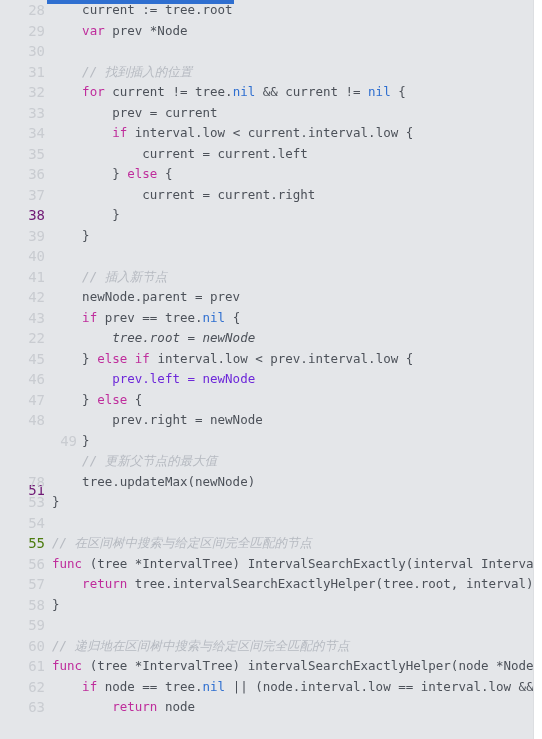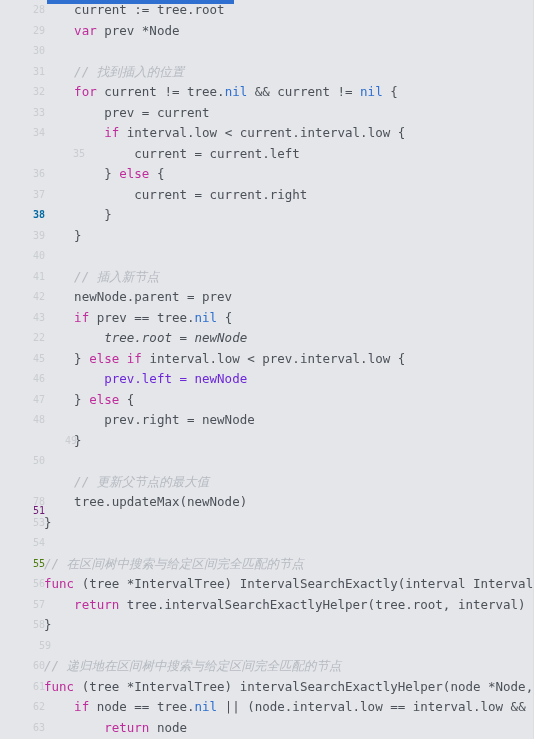--- a/index.html
+++ b/index.html
@@ -62,29 +62,29 @@
     font-size: 12.5px;
   }
 
   .lineno {
     position: absolute;
     left: 0;
     top: 0;
     width: 45px;
     text-align: right;
     color: #c9ccd1;
-    font-size: 10px;
+    font-size: 14px;
     line-height: 20.5px;
     -webkit-user-select: none;
     user-select: none;
   }
 
   .linetext {
     position: absolute;
-    left: 44px;
+    left: 52px;
     top: 0;
     white-space: pre;
     color: #4c5159;
     font-size: 12.5px;
     line-height: 20.5px;
     letter-spacing: 0px;
   }
 
   
   .kw   { color: #bf2d9c; }
@@ -100,45 +100,44 @@
 
   <div id="code-area">
 
   <div class="line" style="height: 20.5px; line-height: 20.5px;"><span class="lineno" style="line-height: 20.5px; color: rgb(201, 204, 209);">28</span><span class="linetext" style="line-height: 20.5px;"><span class="pun" style="color: rgb(76, 81, 89);">    </span><span class="id" style="color: rgb(76, 81, 89);">current := tree.root</span></span></div>
       <div class="line" style="height: 20.5px; line-height: 20.5px;"><span class="lineno" style="line-height: 20.5px; color: rgb(201, 204, 209);">29</span><span class="linetext" style="line-height: 20.5px;"><span class="pun" style="color: rgb(76, 81, 89);">    </span><span class="kw" style="color: rgb(191, 45, 156);">var</span><span class="id" style="color: rgb(76, 81, 89);"> prev *Node</span></span></div>
       <div class="line" style="height: 20.5px; line-height: 20.5px;"><span class="lineno" style="line-height: 20.5px; color: rgb(201, 204, 209);">30</span><span class="linetext" style="line-height: 20.5px;"></span></div>
       <div class="line" style="height: 20.5px; line-height: 20.5px;"><span class="lineno" style="line-height: 20.5px; color: rgb(201, 204, 209);">31</span><span class="linetext" style="line-height: 20.5px;"><span class="pun" style="color: rgb(76, 81, 89);">    </span><span class="cmt" style="color: rgb(182, 186, 193);">// 找到插入的位置</span></span></div>
       <div class="line" style="height: 20.5px; line-height: 20.5px;"><span class="lineno" style="line-height: 20.5px; color: rgb(201, 204, 209);">32</span><span class="linetext" style="line-height: 20.5px;"><span class="pun" style="color: rgb(76, 81, 89);">    </span><span class="kw" style="color: rgb(191, 45, 156);">for</span><span class="id" style="color: rgb(76, 81, 89);"> current != tree.</span><span class="nil" style="color: rgb(47, 111, 208);">nil</span><span class="id" style="color: rgb(76, 81, 89);"> &amp;&amp; current != </span><span class="nil" style="color: rgb(47, 111, 208);">nil</span><span class="id" style="color: rgb(76, 81, 89);"> {</span></span></div>
       <div class="line" style="height: 20.5px; line-height: 20.5px;"><span class="lineno" style="line-height: 20.5px; color: rgb(201, 204, 209);">33</span><span class="linetext" style="line-height: 20.5px;"><span class="id" style="color: rgb(76, 81, 89);">        prev = current</span></span></div>
       <div class="line" style="height: 20.5px; line-height: 20.5px;"><span class="lineno" style="line-height: 20.5px; color: rgb(201, 204, 209);">34</span><span class="linetext" style="line-height: 20.5px;"><span class="pun" style="color: rgb(76, 81, 89);">        </span><span class="kw" style="color: rgb(191, 45, 156);">if</span><span class="id" style="color: rgb(76, 81, 89);"> interval.low &lt; current.interval.low {</span></span></div>
-      <div class="line" style="height: 20.5px; line-height: 20.5px;"><span class="lineno" style="line-height: 20.5px; color: rgb(201, 204, 209); margin-left: 40px;">35</span><span class="linetext" style="line-height: 20.5px;"><span class="id" style="color: rgb(76, 81, 89);">            current = current.left</span></span></div>
+      <div class="line" style="height: 20.5px; line-height: 20.5px;"><span class="lineno" style="line-height: 20.5px; color: rgb(201, 204, 209);">35</span><span class="linetext" style="line-height: 20.5px;"><span class="id" style="color: rgb(76, 81, 89);">            current = current.left</span></span></div>
       <div class="line" style="height: 20.5px; line-height: 20.5px;"><span class="lineno" style="line-height: 20.5px; color: rgb(201, 204, 209);">36</span><span class="linetext" style="line-height: 20.5px;"><span class="id" style="color: rgb(76, 81, 89);">        } </span><span class="kw" style="color: rgb(191, 45, 156);">else</span><span class="id" style="color: rgb(76, 81, 89);"> {</span></span></div>
       <div class="line" style="height: 20.5px; line-height: 20.5px;"><span class="lineno" style="line-height: 20.5px; color: rgb(201, 204, 209);">37</span><span class="linetext" style="line-height: 20.5px;"><span class="id" style="color: rgb(76, 81, 89);">            current = current.right</span></span></div>
-      <div class="line" style="height: 20.5px; line-height: 20.5px;"><span class="lineno" style="line-height: 20.5px; color: #0369a1; font-weight: bold;">38</span><span class="linetext" style="line-height: 20.5px;"><span class="id" style="color: rgb(76, 81, 89);">        }</span></span></div>
+      <div class="line" style="height: 20.5px; line-height: 20.5px;"><span class="lineno" style="line-height: 20.5px; color: #701a75;">38</span><span class="linetext" style="line-height: 20.5px;"><span class="id" style="color: rgb(76, 81, 89);">        }</span></span></div>
       <div class="line" style="height: 20.5px; line-height: 20.5px;"><span class="lineno" style="line-height: 20.5px; color: rgb(201, 204, 209);">39</span><span class="linetext" style="line-height: 20.5px;"><span class="id" style="color: rgb(76, 81, 89);">    }</span></span></div>
       <div class="line" style="height: 20.5px; line-height: 20.5px;"><span class="lineno" style="line-height: 20.5px; color: rgb(201, 204, 209);">40</span><span class="linetext" style="line-height: 20.5px;"></span></div>
       <div class="line" style="height: 20.5px; line-height: 20.5px;"><span class="lineno" style="line-height: 20.5px; color: rgb(201, 204, 209);">41</span><span class="linetext" style="line-height: 20.5px;"><span class="pun" style="color: rgb(76, 81, 89);">    </span><span class="cmt" style="color: rgb(182, 186, 193);">// 插入新节点</span></span></div>
       <div class="line" style="height: 20.5px; line-height: 20.5px;"><span class="lineno" style="line-height: 20.5px; color: rgb(201, 204, 209);">42</span><span class="linetext" style="line-height: 20.5px;"><span class="id" style="color: rgb(76, 81, 89);">    newNode.parent = prev</span></span></div>
       <div class="line" style="height: 20.5px; line-height: 20.5px;"><span class="lineno" style="line-height: 20.5px; color: rgb(201, 204, 209);">43</span><span class="linetext" style="line-height: 20.5px;"><span class="pun" style="color: rgb(76, 81, 89);">    </span><span class="kw" style="color: rgb(191, 45, 156);">if</span><span class="id" style="color: rgb(76, 81, 89);"> prev == tree.</span><span class="nil" style="color: rgb(47, 111, 208);">nil</span><span class="id" style="color: rgb(76, 81, 89);"> {</span></span></div>
       <div class="line" style="height: 20.5px; line-height: 20.5px;"><span class="lineno" style="line-height: 20.5px; color: rgb(201, 204, 209);">22</span><span class="linetext" style="line-height: 20.5px; font-style: italic;"><span class="id" style="color: rgb(76, 81, 89);">        tree.root = newNode</span></span></div>
       <div class="line" style="height: 20.5px; line-height: 20.5px;"><span class="lineno" style="line-height: 20.5px; color: rgb(201, 204, 209);">45</span><span class="linetext" style="line-height: 20.5px;"><span class="id" style="color: rgb(76, 81, 89);">    } </span><span class="kw" style="color: rgb(191, 45, 156);">else</span><span class="id" style="color: rgb(76, 81, 89);"> </span><span class="kw" style="color: rgb(191, 45, 156);">if</span><span class="id" style="color: rgb(76, 81, 89);"> interval.low &lt; prev.interval.low {</span></span></div>
       <div class="line" style="height: 20.5px; line-height: 20.5px;"><span class="lineno" style="line-height: 20.5px; color: rgb(201, 204, 209);">46</span><span class="linetext" style="line-height: 20.5px;"><span class="id" style="color: #6d28d9;">        prev.left = newNode</span></span></div>
       <div class="line" style="height: 20.5px; line-height: 20.5px;"><span class="lineno" style="line-height: 20.5px; color: rgb(201, 204, 209);">47</span><span class="linetext" style="line-height: 20.5px;"><span class="id" style="color: rgb(76, 81, 89);">    } </span><span class="kw" style="color: rgb(191, 45, 156);">else</span><span class="id" style="color: rgb(76, 81, 89);"> {</span></span></div>
       <div class="line" style="height: 20.5px; line-height: 20.5px;"><span class="lineno" style="line-height: 20.5px; color: rgb(201, 204, 209);">48</span><span class="linetext" style="line-height: 20.5px;"><span class="id" style="color: rgb(76, 81, 89);">        prev.right = newNode</span></span></div>
       <div class="line" style="height: 20.5px; line-height: 20.5px;"><span class="lineno" style="line-height: 20.5px; color: rgb(201, 204, 209); padding-left: 32px;">49</span><span class="linetext" style="line-height: 20.5px;"><span class="id" style="color: rgb(76, 81, 89);">    }</span></span></div>
-      <div class="line" style="height: 20.5px; line-height: 20.5px;"><span class="lineno" style="line-height: 20.5px; color: rgb(201, 204, 209);">50</span><span class="linetext" style="line-height: 20.5px;"></span></div>
       <div class="line" style="height: 20.5px; line-height: 20.5px;"><span class="lineno" style="line-height: 20.5px; color: #701a75; margin-top: 29px;">51</span><span class="linetext" style="line-height: 20.5px;"><span class="pun" style="color: rgb(76, 81, 89);">    </span><span class="cmt" style="color: rgb(182, 186, 193);">// 更新父节点的最大值</span></span></div>
       <div class="line" style="height: 20.5px; line-height: 20.5px;"><span class="lineno" style="line-height: 20.5px; color: rgb(201, 204, 209);">78</span><span class="linetext" style="line-height: 20.5px;"><span class="id" style="color: rgb(76, 81, 89);">    tree.updateMax(newNode)</span></span></div>
       <div class="line" style="height: 20.5px; line-height: 20.5px;"><span class="lineno" style="line-height: 20.5px; color: rgb(201, 204, 209);">53</span><span class="linetext" style="line-height: 20.5px;"><span class="id" style="color: rgb(76, 81, 89);">}</span></span></div>
       <div class="line" style="height: 20.5px; line-height: 20.5px;"><span class="lineno" style="line-height: 20.5px; color: rgb(201, 204, 209);">54</span><span class="linetext" style="line-height: 20.5px;"></span></div>
       <div class="line" style="height: 20.5px; line-height: 20.5px;"><span class="lineno" style="line-height: 20.5px; color: #4d7c0f;">55</span><span class="linetext" style="line-height: 20.5px;"><span class="cmt" style="color: rgb(182, 186, 193);">// 在区间树中搜索与给定区间完全匹配的节点</span></span></div>
       <div class="line" style="height: 20.5px; line-height: 20.5px;"><span class="lineno" style="line-height: 20.5px; color: rgb(201, 204, 209);">56</span><span class="linetext" style="line-height: 20.5px;"><span class="kw" style="color: rgb(191, 45, 156);">func</span><span class="id" style="color: rgb(76, 81, 89);"> (tree *IntervalTree) IntervalSearchExactly(interval Interval) *Node {</span></span></div>
       <div class="line" style="height: 20.5px; line-height: 20.5px;"><span class="lineno" style="line-height: 20.5px; color: rgb(201, 204, 209);">57</span><span class="linetext" style="line-height: 20.5px;"><span class="pun" style="color: rgb(76, 81, 89);">    </span><span class="kw" style="color: rgb(191, 45, 156);">return</span><span class="id" style="color: rgb(76, 81, 89);"> tree.intervalSearchExactlyHelper(tree.root, interval)</span></span></div>
       <div class="line" style="height: 20.5px; line-height: 20.5px;"><span class="lineno" style="line-height: 20.5px; color: rgb(201, 204, 209);">58</span><span class="linetext" style="line-height: 20.5px;"><span class="id" style="color: rgb(76, 81, 89);">}</span></span></div>
-      <div class="line" style="height: 20.5px; line-height: 20.5px;"><span class="lineno" style="line-height: 20.5px; color: rgb(201, 204, 209); padding-left: 6px;">59</span><span class="linetext" style="line-height: 20.5px;"></span></div>
+      <div class="line" style="height: 20.5px; line-height: 20.5px;"><span class="lineno" style="line-height: 20.5px; color: rgb(201, 204, 209);">59</span><span class="linetext" style="line-height: 20.5px;"></span></div>
       <div class="line" style="height: 20.5px; line-height: 20.5px;"><span class="lineno" style="line-height: 20.5px; color: rgb(201, 204, 209);">60</span><span class="linetext" style="line-height: 20.5px;"><span class="cmt" style="color: rgb(182, 186, 193);">// 递归地在区间树中搜索与给定区间完全匹配的节点</span></span></div>
       <div class="line" style="height: 20.5px; line-height: 20.5px;"><span class="lineno" style="line-height: 20.5px; color: rgb(201, 204, 209);">61</span><span class="linetext" style="line-height: 20.5px;"><span class="kw" style="color: rgb(191, 45, 156);">func</span><span class="id" style="color: rgb(76, 81, 89);"> (tree *IntervalTree) intervalSearchExactlyHelper(node *Node, interval Interval) *Node {</span></span></div>
       <div class="line" style="height: 20.5px; line-height: 20.5px;"><span class="lineno" style="line-height: 20.5px; color: rgb(201, 204, 209);">62</span><span class="linetext" style="line-height: 20.5px;"><span class="pun" style="color: rgb(76, 81, 89);">    </span><span class="kw" style="color: rgb(191, 45, 156);">if</span><span class="id" style="color: rgb(76, 81, 89);"> node == tree.</span><span class="nil" style="color: rgb(47, 111, 208);">nil</span><span class="id" style="color: rgb(76, 81, 89);"> || (node.interval.low == interval.low &amp;&amp; node.interval.high == interval.high) {</span></span></div>
       <div class="line" style="height: 20.5px; line-height: 20.5px;"><span class="lineno" style="line-height: 20.5px; color: rgb(201, 204, 209);">63</span><span class="linetext" style="line-height: 20.5px;"><span class="pun" style="color: rgb(76, 81, 89);">        </span><span class="kw" style="color: rgb(191, 45, 156);">return</span><span class="id" style="color: rgb(76, 81, 89);"> node</span></span></div>
     </div>
 
   <div id="selection-sliver" style="background: rgb(47, 111, 208);"></div>
 
   <div id="scroll-track" style="background: rgb(255, 255, 255);"></div>
 

